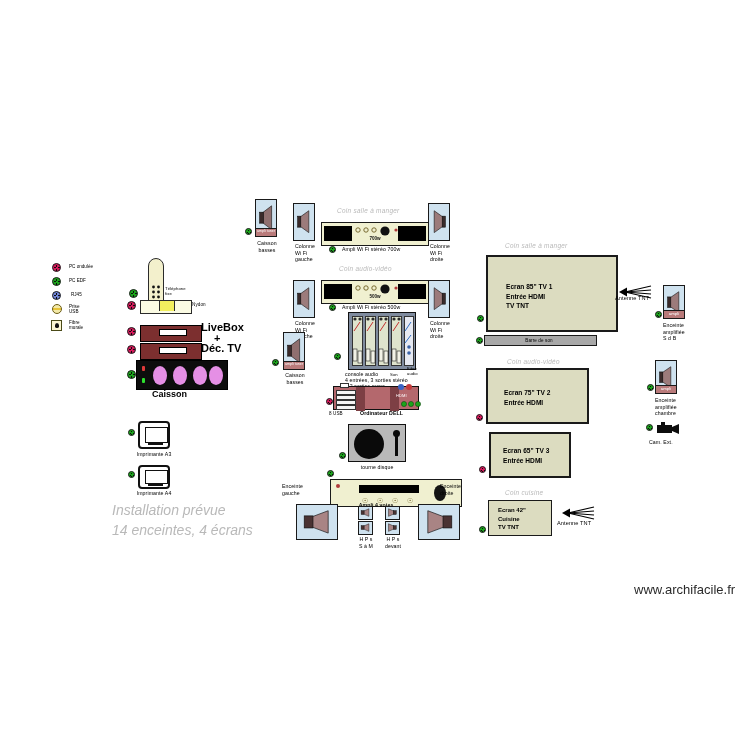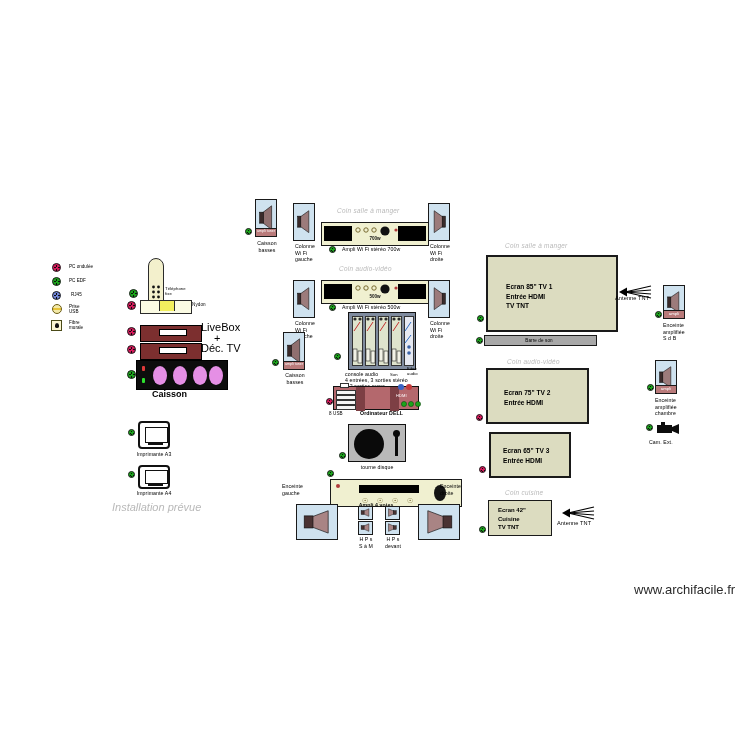--- a/index.html
+++ b/index.html
@@ -8,23 +8,23 @@
     font-family:"Liberation Sans", sans-serif;
     position:relative;overflow:hidden;
   }
   #canvas{position:absolute;left:0;top:0;width:750px;height:750px;}
   .abs{position:absolute;}
 
   
   .lbl{font-size:5.2px;color:#000;line-height:1.25;letter-spacing:.1px;}
   .lbl-c{text-align:center;}
   .zone{font-size:6.4px;color:#b8b8b8;font-style:italic;letter-spacing:.3px;}
-  .big{font-size:11px;color:#000;font-weight:normal;}
+  .big{font-size:11px;color:#000;font-weight:bold;}
   .mid{font-size:9px;color:#000;font-weight:bold;}
-  .note{font-size:11px;color:#b9b9b9;font-style:italic;line-height:1.45;}
+  .note{font-size:14px;color:#b9b9b9;font-style:italic;line-height:1.45;}
   .wm{font-size:13px;color:#2a2a2a;}
 
   
   .dot{width:9px;height:9px;border-radius:50%;position:absolute;
        border:1px solid #1d1d1d;box-sizing:border-box;}
   .dot::before,.dot::after{content:"";position:absolute;background:#0d0d0d;}
   .dot::before{left:3px;top:1.2px;width:1px;height:1.6px;}
   .dot::after{left:3px;top:5.4px;width:1px;height:1.6px;}
   .dot i{position:absolute;left:1.2px;top:3.3px;width:1.6px;height:1px;background:#0d0d0d;}
   .dot b{position:absolute;left:5.4px;top:3.3px;width:1.6px;height:1px;background:#0d0d0d;}
@@ -202,20 +202,21 @@
     <div class="ft" style="left:8px;top:17px;width:15px;height:2px;"></div>
   </div>
   <div class="dot green sm" style="left:128px;top:471px;">
       <i></i>
       <b></b>
     </div>
   <div class="abs lbl lbl-c" style="left:124px;top:490px;width:60px;">Imprimante A4</div>
 
   <div class="abs note" style="left:112px;top:500px;width:160px;">
     <div>Installation prévue</div>
+    <div>14 enceintes, 4 écrans</div>
   </div>
 
   <div class="abs spk" style="left:255px;top:199px;width:22px;height:38px;">
     <div class="cone">
         <svg viewBox="0 0 20 30" preserveAspectRatio="none">
       <polygon points="17,2 17,28 5,20 5,10" fill="#8f6f6f" stroke="#111" stroke-width="0.7"></polygon>
       <rect x="2" y="9" width="5" height="12" fill="#3a2a2a" stroke="#111" stroke-width="0.7"></rect>
     </svg>
       </div>
     <div class="tag">ampli tuner</div>

